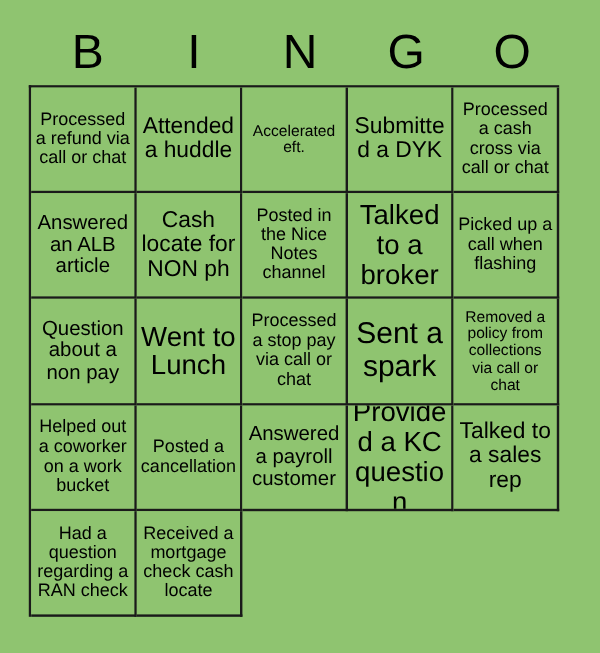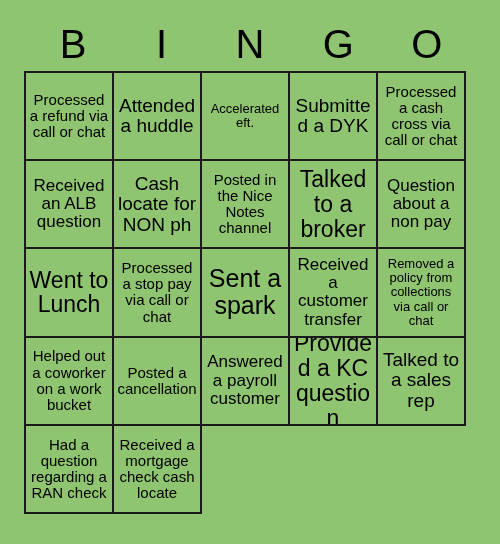--- a/index.html
+++ b/index.html
@@ -105,47 +105,47 @@
         <span class="celltext">Accelerated eft.</span>
       </div>
     <div class="cell fs-lg">
         <span class="celltext">Submitted a DYK</span>
       </div>
 
     <div class="cell fs-sm">
         <span class="celltext">Processed a cash cross via call or chat</span>
       </div>
     <div class="cell fs-md">
-        <span class="celltext">Received an ALB question</span>
+        <span class="celltext">Answered an ALB article</span>
       </div>
     <div class="cell fs-lg">
         <span class="celltext">Cash locate for NON ph</span>
       </div>
     <div class="cell fs-sm">
         <span class="celltext">Posted in the Nice Notes channel</span>
       </div>
     <div class="cell fs-xl">
         <span class="celltext">Talked to a broker</span>
       </div>
 
+    <div class="cell fs-sm">
+        <span class="celltext">Picked up a call when flashing</span>
+      </div>
     <div class="cell fs-md">
         <span class="celltext">Question about a non pay</span>
       </div>
     <div class="cell fs-xl">
         <span class="celltext">Went to Lunch</span>
       </div>
     <div class="cell fs-sm">
         <span class="celltext">Processed a stop pay via call or chat</span>
       </div>
 
     <div class="cell fs-xxl">
         <span class="celltext">Sent a spark</span>
-      </div>
-    <div class="cell fs-md">
-        <span class="celltext">Received a customer transfer</span>
       </div>
     <div class="cell fs-xs">
         <span class="celltext">Removed a policy from collections via call or chat</span>
       </div>
     <div class="cell fs-sm">
         <span class="celltext">Helped out a coworker on a work bucket</span>
       </div>
     <div class="cell fs-sm">
         <span class="celltext">Posted a cancellation</span>
       </div>

